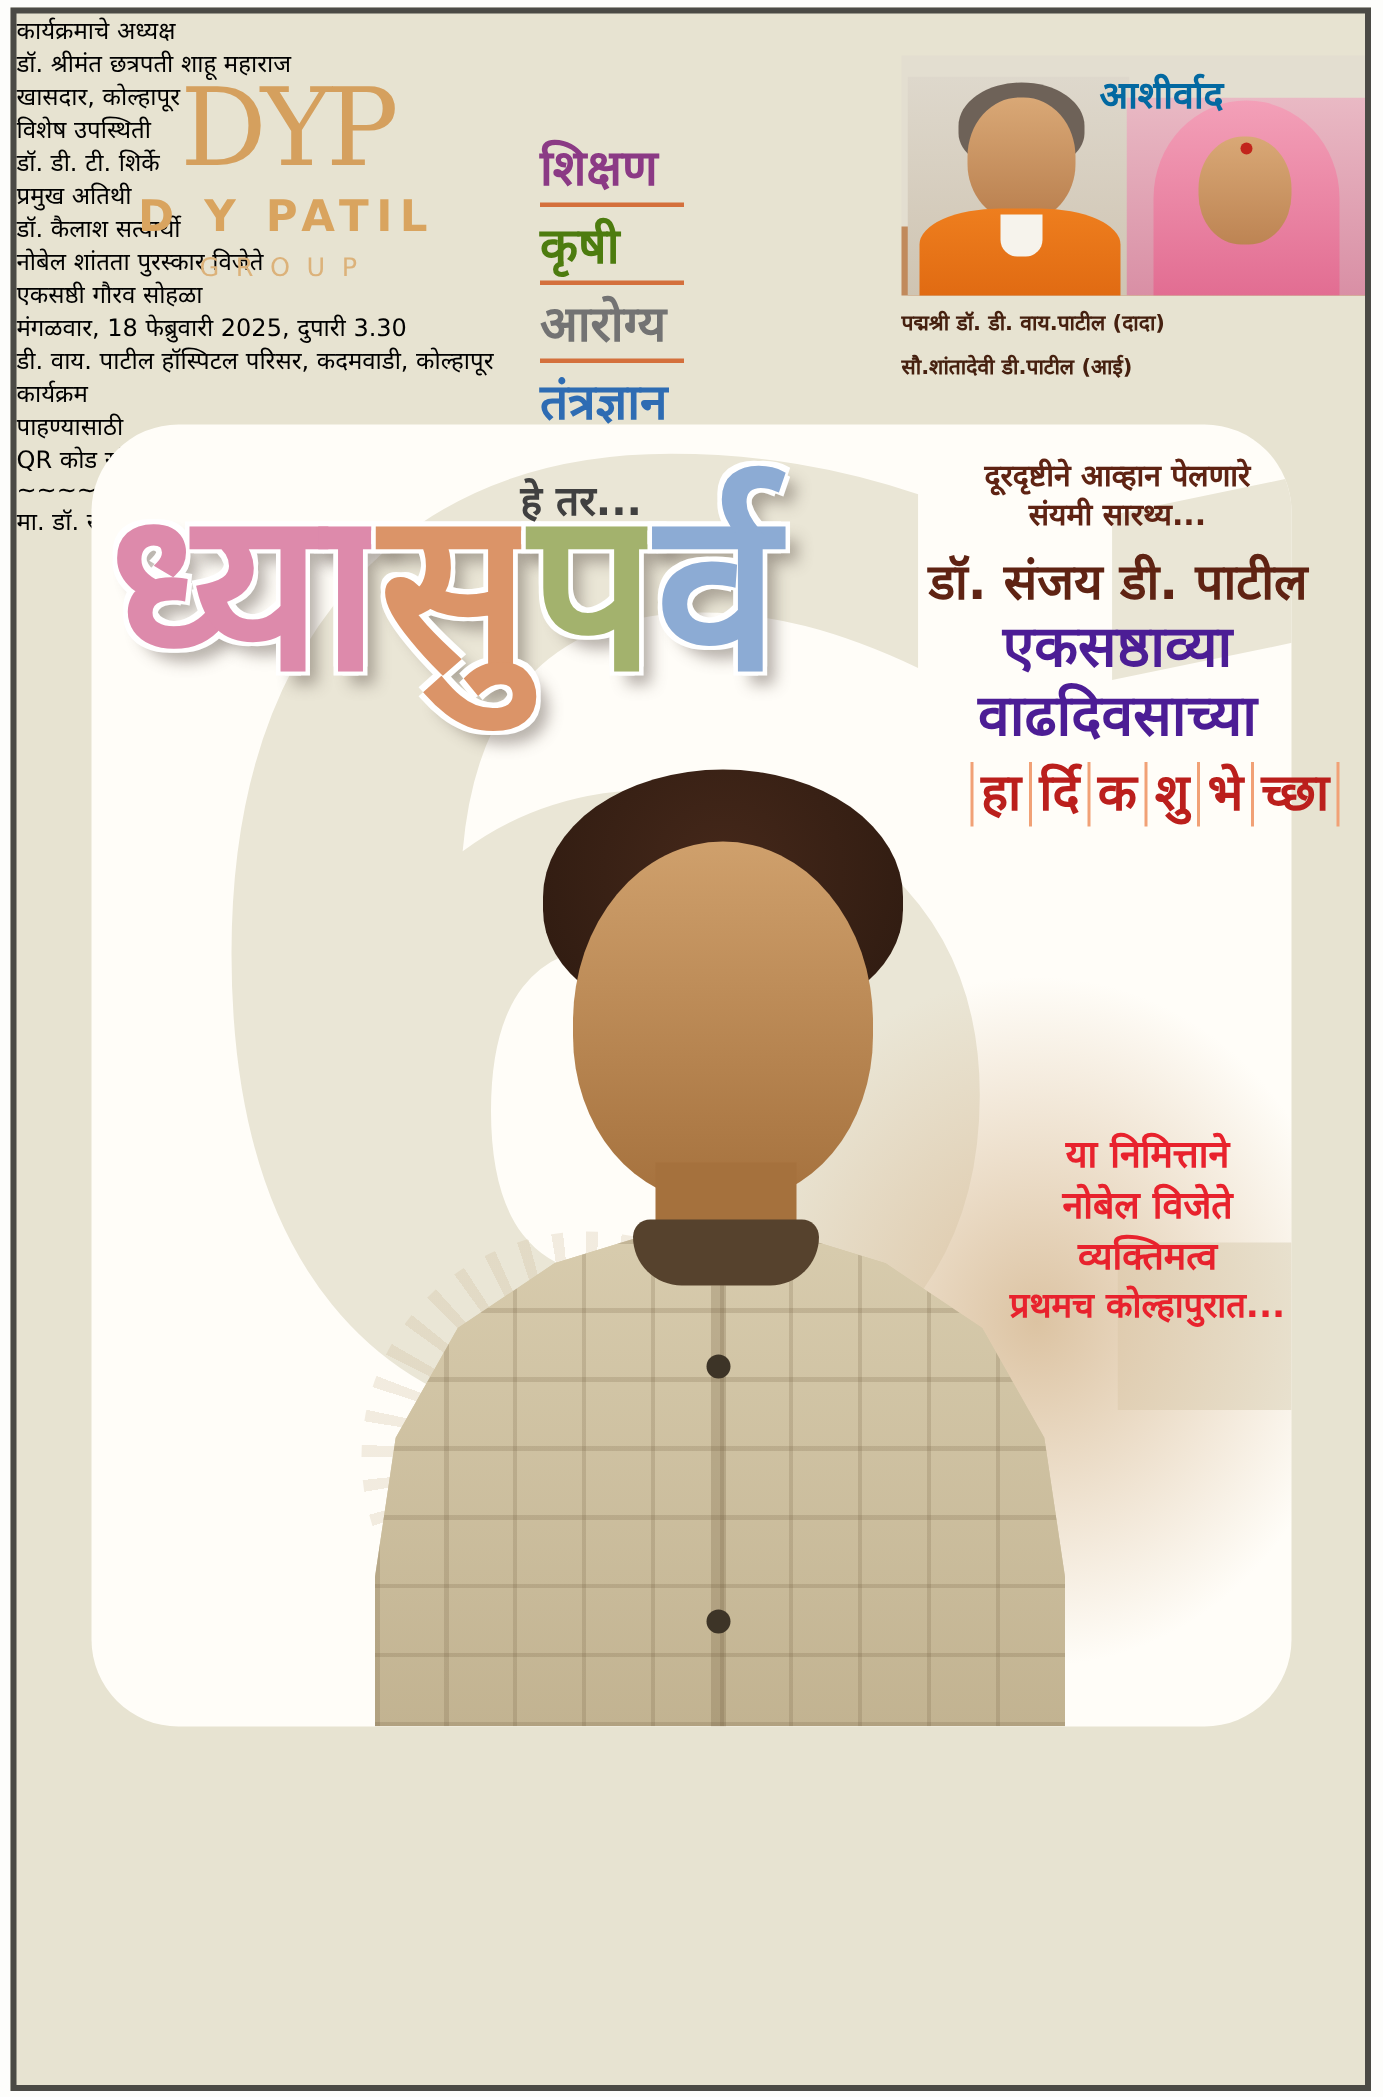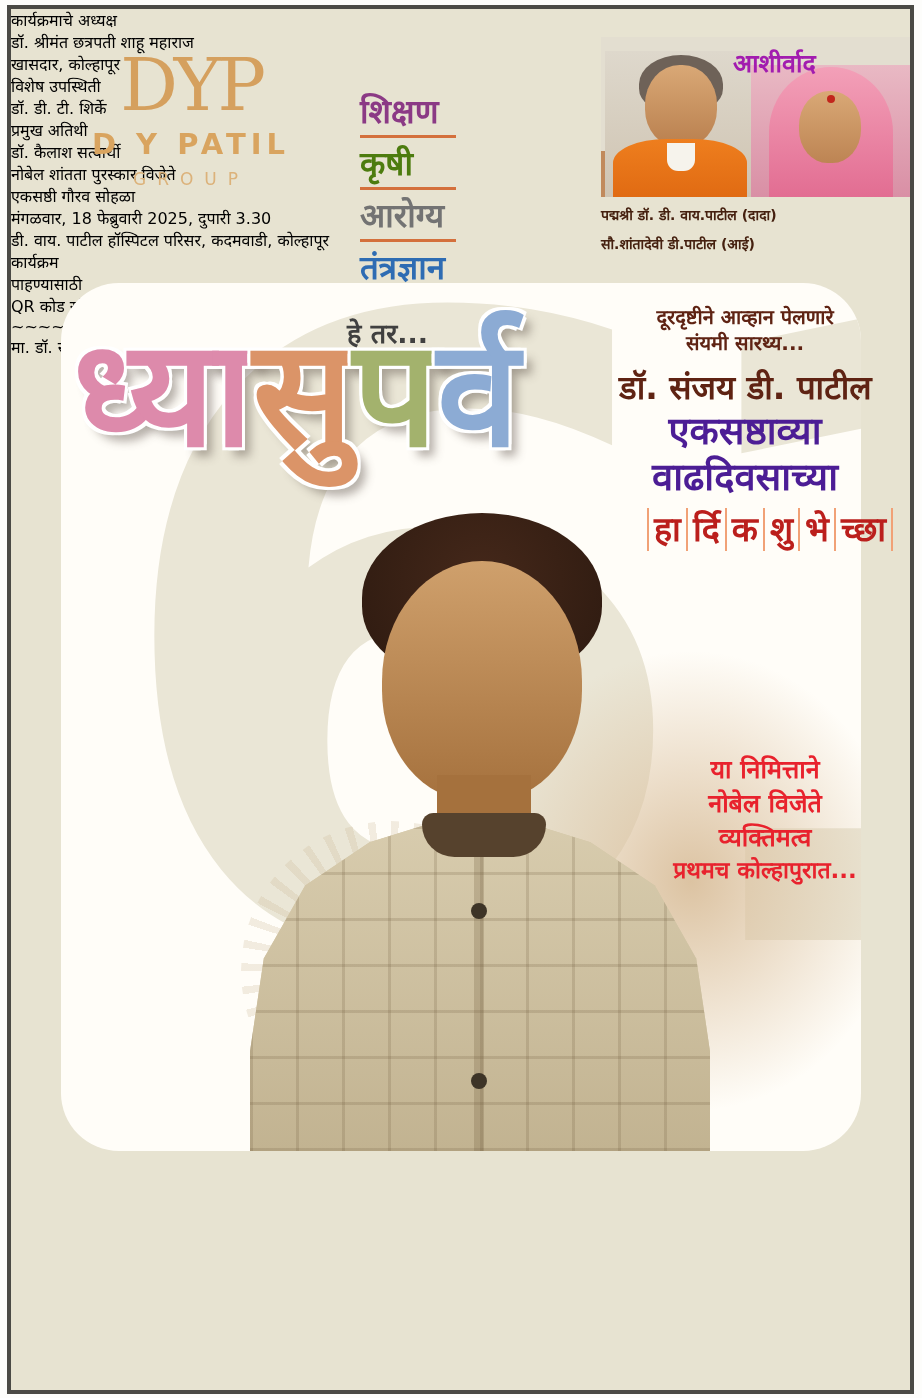--- a/index.html
+++ b/index.html
@@ -9,21 +9,21 @@
 
   
   .logo{position:absolute;left:70px;top:40px;width:220px;text-align:center;color:#d5a05e;}
   .logo .mono{font-family:"DejaVu Serif", serif;font-size:72px;font-weight:normal;letter-spacing:-4px;line-height:1.0;color:#d5a05e;}
   .logo .nm{font-size:29px;font-weight:bold;letter-spacing:5px;margin-top:6px;color:#d9a45f;}
   .logo .grp{font-size:17px;letter-spacing:11px;margin-top:8px;color:#dcb27a;}
 
   
   .blessing{position:absolute;left:590px;top:28px;width:309px;height:160px;background:#e3ded0;}
   .blessing .tan{position:absolute;left:0;bottom:0;width:100%;height:46px;background:#c18a5c;}
-  .blessing .btitle{position:absolute;left:132px;top:8px;font-size:25px;font-weight:bold;color:#a21caf;}
+  .blessing .btitle{position:absolute;left:132px;top:8px;font-size:25px;font-weight:bold;color:#0369a1;}
   .ph{position:absolute;overflow:hidden;}
   .ph .bg{position:absolute;inset:0;}
   .ph .hair{position:absolute;border-radius:50% 50% 42% 42%;}
   .ph .face{position:absolute;border-radius:48% 48% 46% 46%;}
   .ph .body{position:absolute;border-radius:40% 40% 0 0;}
   .f-photo{left:4px;top:14px;width:148px;height:146px;}
   .f-photo .bg{background:linear-gradient(180deg,#ded8cc,#cfc4b2);}
   .f-photo .hair{left:34px;top:4px;width:84px;height:58px;background:#6e6258;}
   .f-photo .face{left:40px;top:14px;width:72px;height:82px;background:linear-gradient(180deg,#d9a876,#b97f4e);}
   .f-photo .body{left:8px;top:88px;width:134px;height:60px;background:linear-gradient(180deg,#ee7e1e,#e06a12);}

